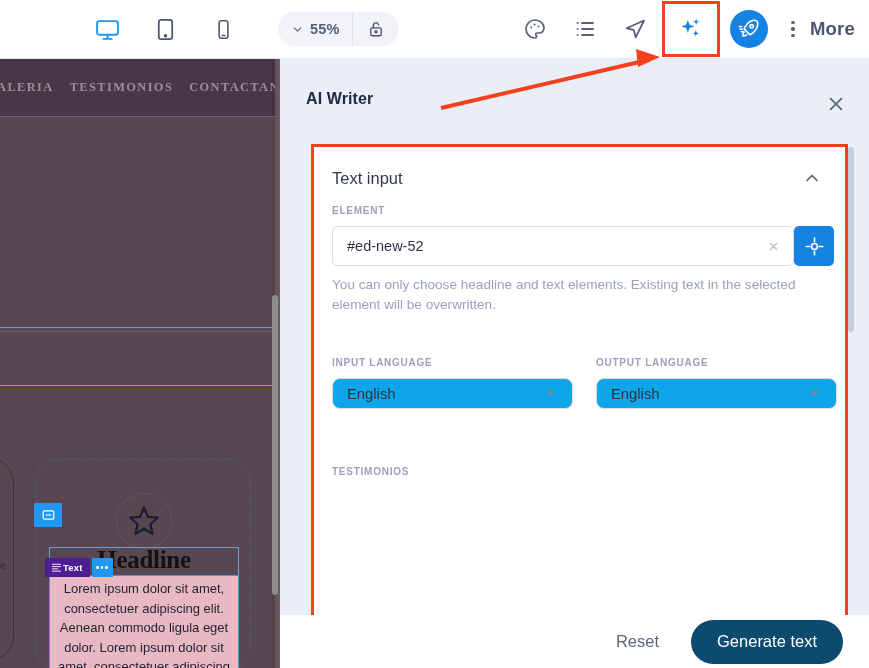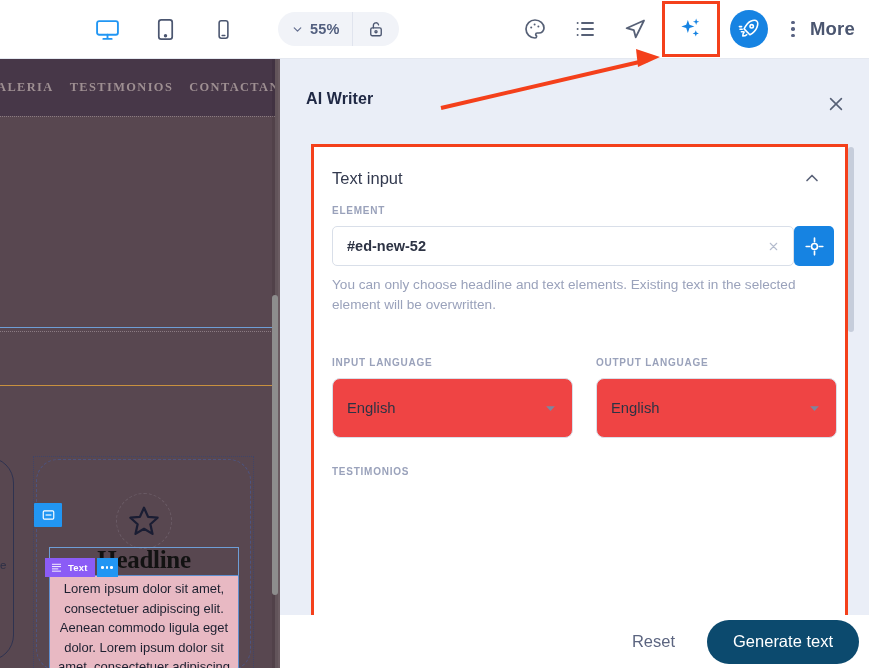--- a/index.html
+++ b/index.html
@@ -146,21 +146,21 @@
   }
   .text-sel p {
     font-size: 13px; line-height: 19.6px; color: #1d2030; text-align: center;
     padding: 3px 5px 0 5px; font-family: "Liberation Sans", sans-serif;
   }
   .text-toolbar {
     position: absolute; left: 45px; top: 499px; display: flex; align-items: center;
     height: 19px; z-index: 6;
   }
   .tt-main {
-    display: flex; align-items: center; gap: 5px; background: #8b5cf6;
+    display: flex; align-items: center; background: #4c1d95;
     height: 19px; padding: 0 7px 0 5px; cursor: pointer;
   }
   .tt-main span { color: #fff; font-size: 9.5px; font-weight: 600; letter-spacing: .2px; }
   .tt-dots {
     background: #2196f3; height: 19px; width: 21px; margin-left: 2px;
     display: flex; align-items: center; justify-content: center; gap: 2px; cursor: pointer;
   }
   .tt-dots i { width: 2.6px; height: 2.6px; background: #fff; border-radius: 50%; display: block; }
 
   
@@ -191,42 +191,42 @@
   }
   .sec-title { font-size: 16.5px; color: #333a4f; font-weight: 400; }
   .sec-chevron { width: 26px; height: 26px; display: flex; align-items: center; justify-content: center; cursor: pointer; }
 
   .field-label {
     font-size: 10px; font-weight: 700; color: #9aa2bb; letter-spacing: .75px;
   }
   .elem-label { position: absolute; left: 18px; top: 58px; }
 
   .elem-row {
-    position: absolute; left: 18px; top: 79px; width: 502px; height: 40px; display: flex;  font-weight: bold;
+    position: absolute; left: 18px; top: 79px; width: 502px; height: 40px; display: flex; 
   }
   .elem-input {
     flex: 1; height: 40px; border: 1px solid #d9dfe9; border-radius: 5px; background: #fff;
     display: flex; align-items: center; padding: 0 10px 0 14px; cursor: text;
   }
   .elem-input .val { flex: 1; font-size: 14.5px; color: #2d3344; }
   .elem-clear { width: 20px; height: 20px; display: flex; align-items: center; justify-content: center; cursor: pointer; }
   .elem-pick {
     width: 40px; height: 40px; background: #1683e2; border-radius: 5px;
     display: flex; align-items: center; justify-content: center; cursor: pointer;
   }
   .elem-hint {
     position: absolute; left: 18px; top: 128px; width: 500px;
     font-size: 13.6px; line-height: 20px; color: #9aa2bb;
   }
 
   .lang-in-label { position: absolute; left: 18px; top: 210px; }
   .lang-out-label { position: absolute; left: 282px; top: 210px; }
   .select {
-    position: absolute; height: 60px; width: 241px;
-    border: 1px solid #d9dfe9; border-radius: 8px; background: #ef4444;
+    position: absolute; height: 31px; width: 241px;
+    border: 1px solid #d9dfe9; border-radius: 8px; background: #0ea5e9;
     display: flex; align-items: center; justify-content: space-between;
     padding: 0 14px; cursor: pointer;
   }
   .select .sval { font-size: 14.8px; color: #2d3344; }
   .sel-in { left: 18px; top: 231px; }
   .sel-out { left: 282px; top: 231px; }
 
   .desc-label { position: absolute; left: 18px; top: 319px; }
   .textarea {
     position: absolute; left: 18px; top: 340px; width: 502px; height: 120px;
@@ -238,21 +238,21 @@
     position: absolute; left: 568px; top: 88px; width: 6px; height: 470px;
   }
   .panel-scroll i {
     display: block; width: 6px; height: 185px; background: #c6cddb; border-radius: 3px;
   }
 
   
   .actionbar {
     position: absolute; left: 280px; top: 615px; width: 589px; height: 53px;
     background: #ffffff; display: flex; align-items: center; justify-content: flex-end;
-    gap: 18px; padding-right: 10px;
+    gap: 18px; padding-right: 26px;
   }
   .btn-reset {
     font-size: 16.5px; color: #5c6580; font-weight: 400; cursor: pointer;
     padding: 8px 14px; background: none; border: none;
     font-family: "Liberation Sans", sans-serif;
   }
   .btn-generate {
     background: #0c4a6e; color: #fff; font-size: 16.5px; font-weight: 400;
     border: none; border-radius: 24px; height: 44px; padding: 0 26px; cursor: pointer;
     font-family: "Liberation Sans", sans-serif;

